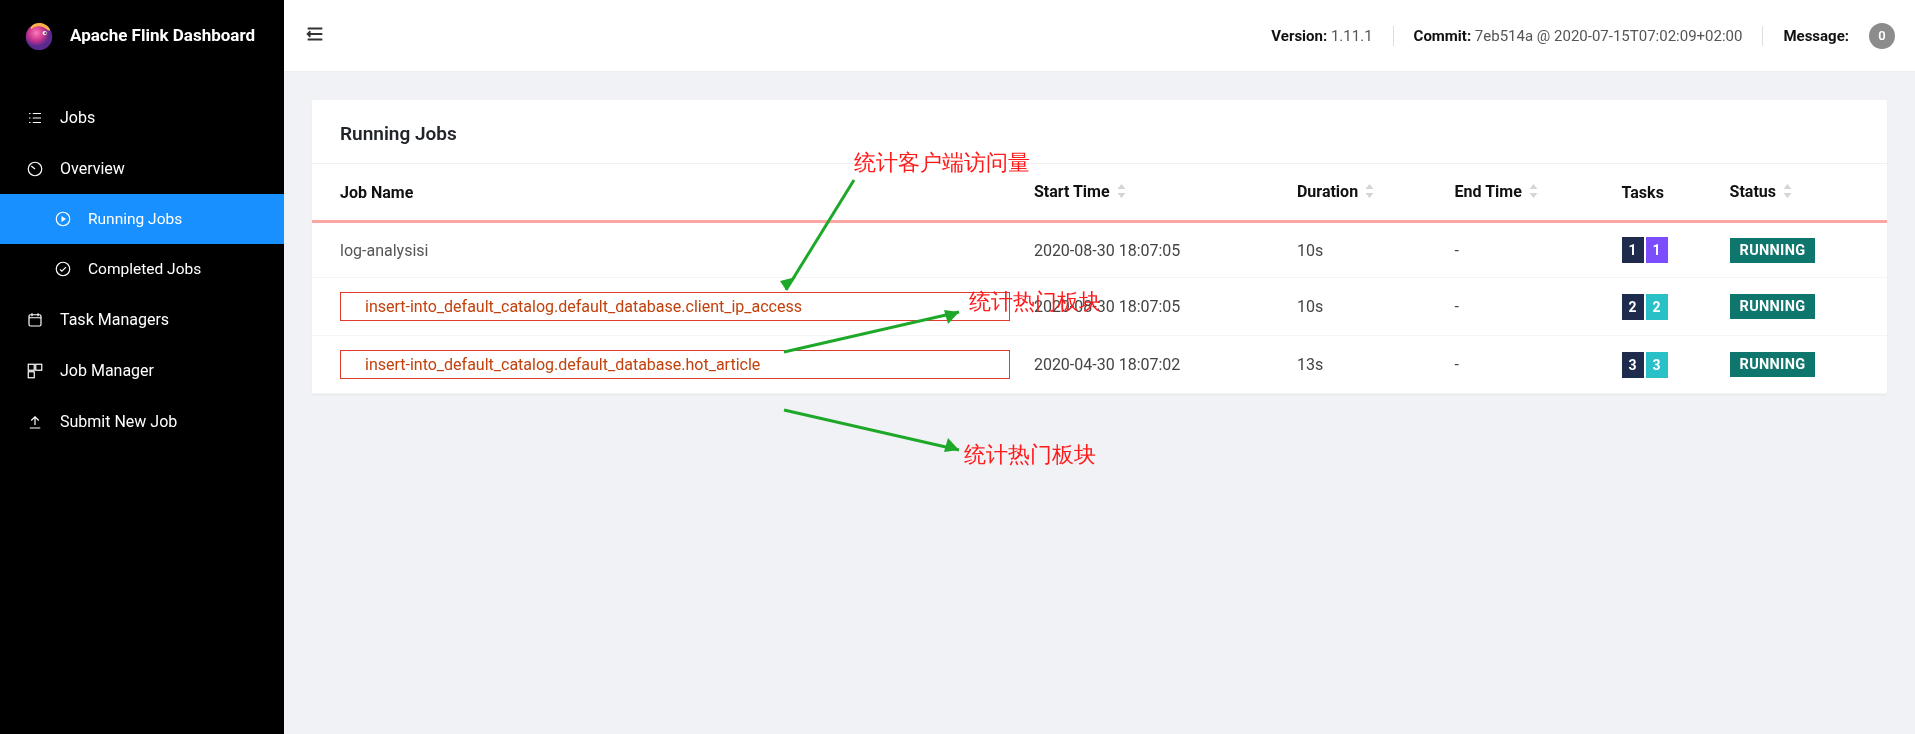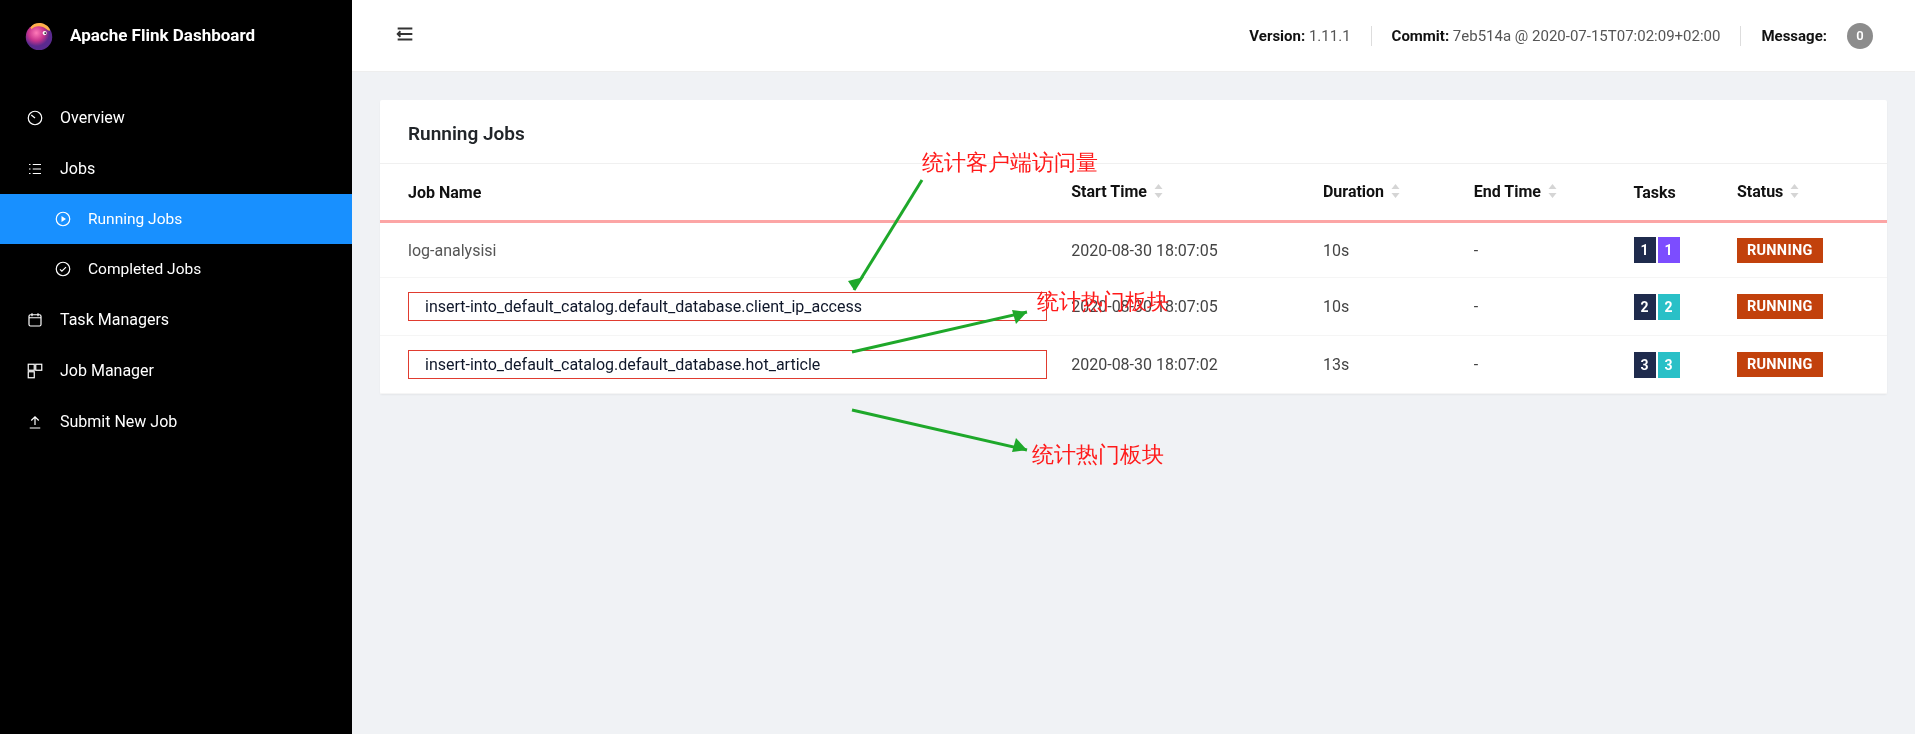--- a/index.html
+++ b/index.html
@@ -1,21 +1,21 @@
 <!DOCTYPE html>
 <html><head>
 <meta charset="utf-8">
 <style>
   * { box-sizing: border-box; margin: 0; padding: 0; }
   html, body { height: 100%; font-family: -apple-system, BlinkMacSystemFont, "Segoe UI", Roboto, "Helvetica Neue", Arial, sans-serif; color: #212529; }
   body { display: flex; background: #f0f2f5; }
 
   
   .sidebar {
-    width: 352px;
+    width: 284px;
     background: #000;
     color: #fff;
     display: flex;
     flex-direction: column;
     height: 734px;
     flex-shrink: 0;
   }
   .brand {
     display: flex;
     align-items: center;
@@ -53,21 +53,21 @@
     overflow: hidden;
     display: flex;
     flex-direction: column;
     min-width: 0;
   }
   .topbar {
     height: 72px;
     background: #fff;
     display: flex;
     align-items: center;
-    padding: 0 42px;
+    padding: 0 20px;
     gap: 20px;
     border-bottom: 1px solid #eee;
   }
   .topbar .collapse-ico { color:#333; }
   .topbar .spacer { flex:1; }
   .kv { font-size: 15px; color:#444; }
   .kv .k { font-weight:700; color:#111;}
   .kv .v { color:#555;}
   .divider { width:1px; height:20px; background:#ddd; }
   .msg-badge {
@@ -103,27 +103,27 @@
     color:#fff; font-weight:700; font-size:14px;
     display:inline-flex; align-items:center; justify-content:center;
   }
   .tb.navy { background:#1f2b4d; }
   .tb.purple { background:#7c4dff; }
   .tb.cyan { background:#29c0c7; }
   .status-pill {
     display:inline-block; padding:4px 10px; font-weight:700;
     color:#fff; font-size:14.5px; letter-spacing:.3px;
   }
-  .status-RUNNING { background:#c2410c; }
+  .status-RUNNING { background:#0f766e; }
 
   .boxed td:first-child .jn {
     display:block;
     border:1.5px solid #e03b2f;
-    padding:4px 16px;
-    color:#0f172a;
+    padding:4px 24px;
+    color:#c2410c;
   }
   tbody tr:nth-child(4) td { border-bottom:none;}
   .ann-text { color:#ff1a1a; font-size:22px; font-weight:500; white-space:nowrap; position:absolute;}
   .ann-arrow { position:absolute; }
   .ann-arrow svg { overflow:visible; }
   .ann-arrow line { stroke:#1ea82a; stroke-width:3; }
   .ann-arrow polygon { fill:#1ea82a; }
 
   .content-wrap{ position:relative; flex:1; overflow:auto;}
 </style>
@@ -147,37 +147,37 @@
           <circle cx="24.6" cy="16" r="1" fill="#222"></circle>
         </svg>
     </span>
     <span class="title">Apache Flink Dashboard</span>
   </div>
 
   <nav class="nav">
     <div class="nav-item">
       <span class="ico">
           <svg viewBox="0 0 24 24">
-            <circle cx="12" cy="12" r="9"></circle>
-            <path d="M12 12 L7 8"></path>
-          </svg>
-        </span>
-      <span>Overview</span>
-    </div>
-
-    <div class="nav-item">
-      <span class="ico">
-          <svg viewBox="0 0 24 24">
             <path d="M4 6h2M4 12h2M4 18h2M9 6h11M9 12h11M9 18h11"></path>
           </svg>
         </span>
       <span>Jobs</span>
       <span class="chev"><svg viewBox="0 0 24 24" width="14" height="14">
             <path d="M6 15l6-6 6 6"></path>
           </svg></span>
+    </div>
+
+    <div class="nav-item">
+      <span class="ico">
+          <svg viewBox="0 0 24 24">
+            <circle cx="12" cy="12" r="9"></circle>
+            <path d="M12 12 L7 8"></path>
+          </svg>
+        </span>
+      <span>Overview</span>
     </div>
 
     <div class="nav-sub-item active">
       <span class="ico">
           <svg viewBox="0 0 24 24">
             <circle cx="12" cy="12" r="9"></circle>
             <path d="M10 8l6 4-6 4z" fill="currentColor" stroke="none"></path>
           </svg>
         </span>
       <span>Running Jobs</span>
@@ -298,21 +298,21 @@
                   <span class="tb navy">2</span>
                   <span class="tb cyan">2</span>
                 </span>
               </td>
               <td><span class="status-pill status-RUNNING">RUNNING</span></td>
             </tr>
             <tr class="boxed">
               <td>
                 <span class="jn">insert-into_default_catalog.default_database.hot_article</span>
               </td>
-              <td>2020-08-30 18:07:02</td>
+              <td>2020-04-30 18:07:02</td>
               <td>13s</td>
               <td>-</td>
               <td>
                 <span class="task-badges">
                   <span class="tb navy">3</span>
                   <span class="tb cyan">3</span>
                 </span>
               </td>
               <td><span class="status-pill status-RUNNING">RUNNING</span></td>
             </tr>

